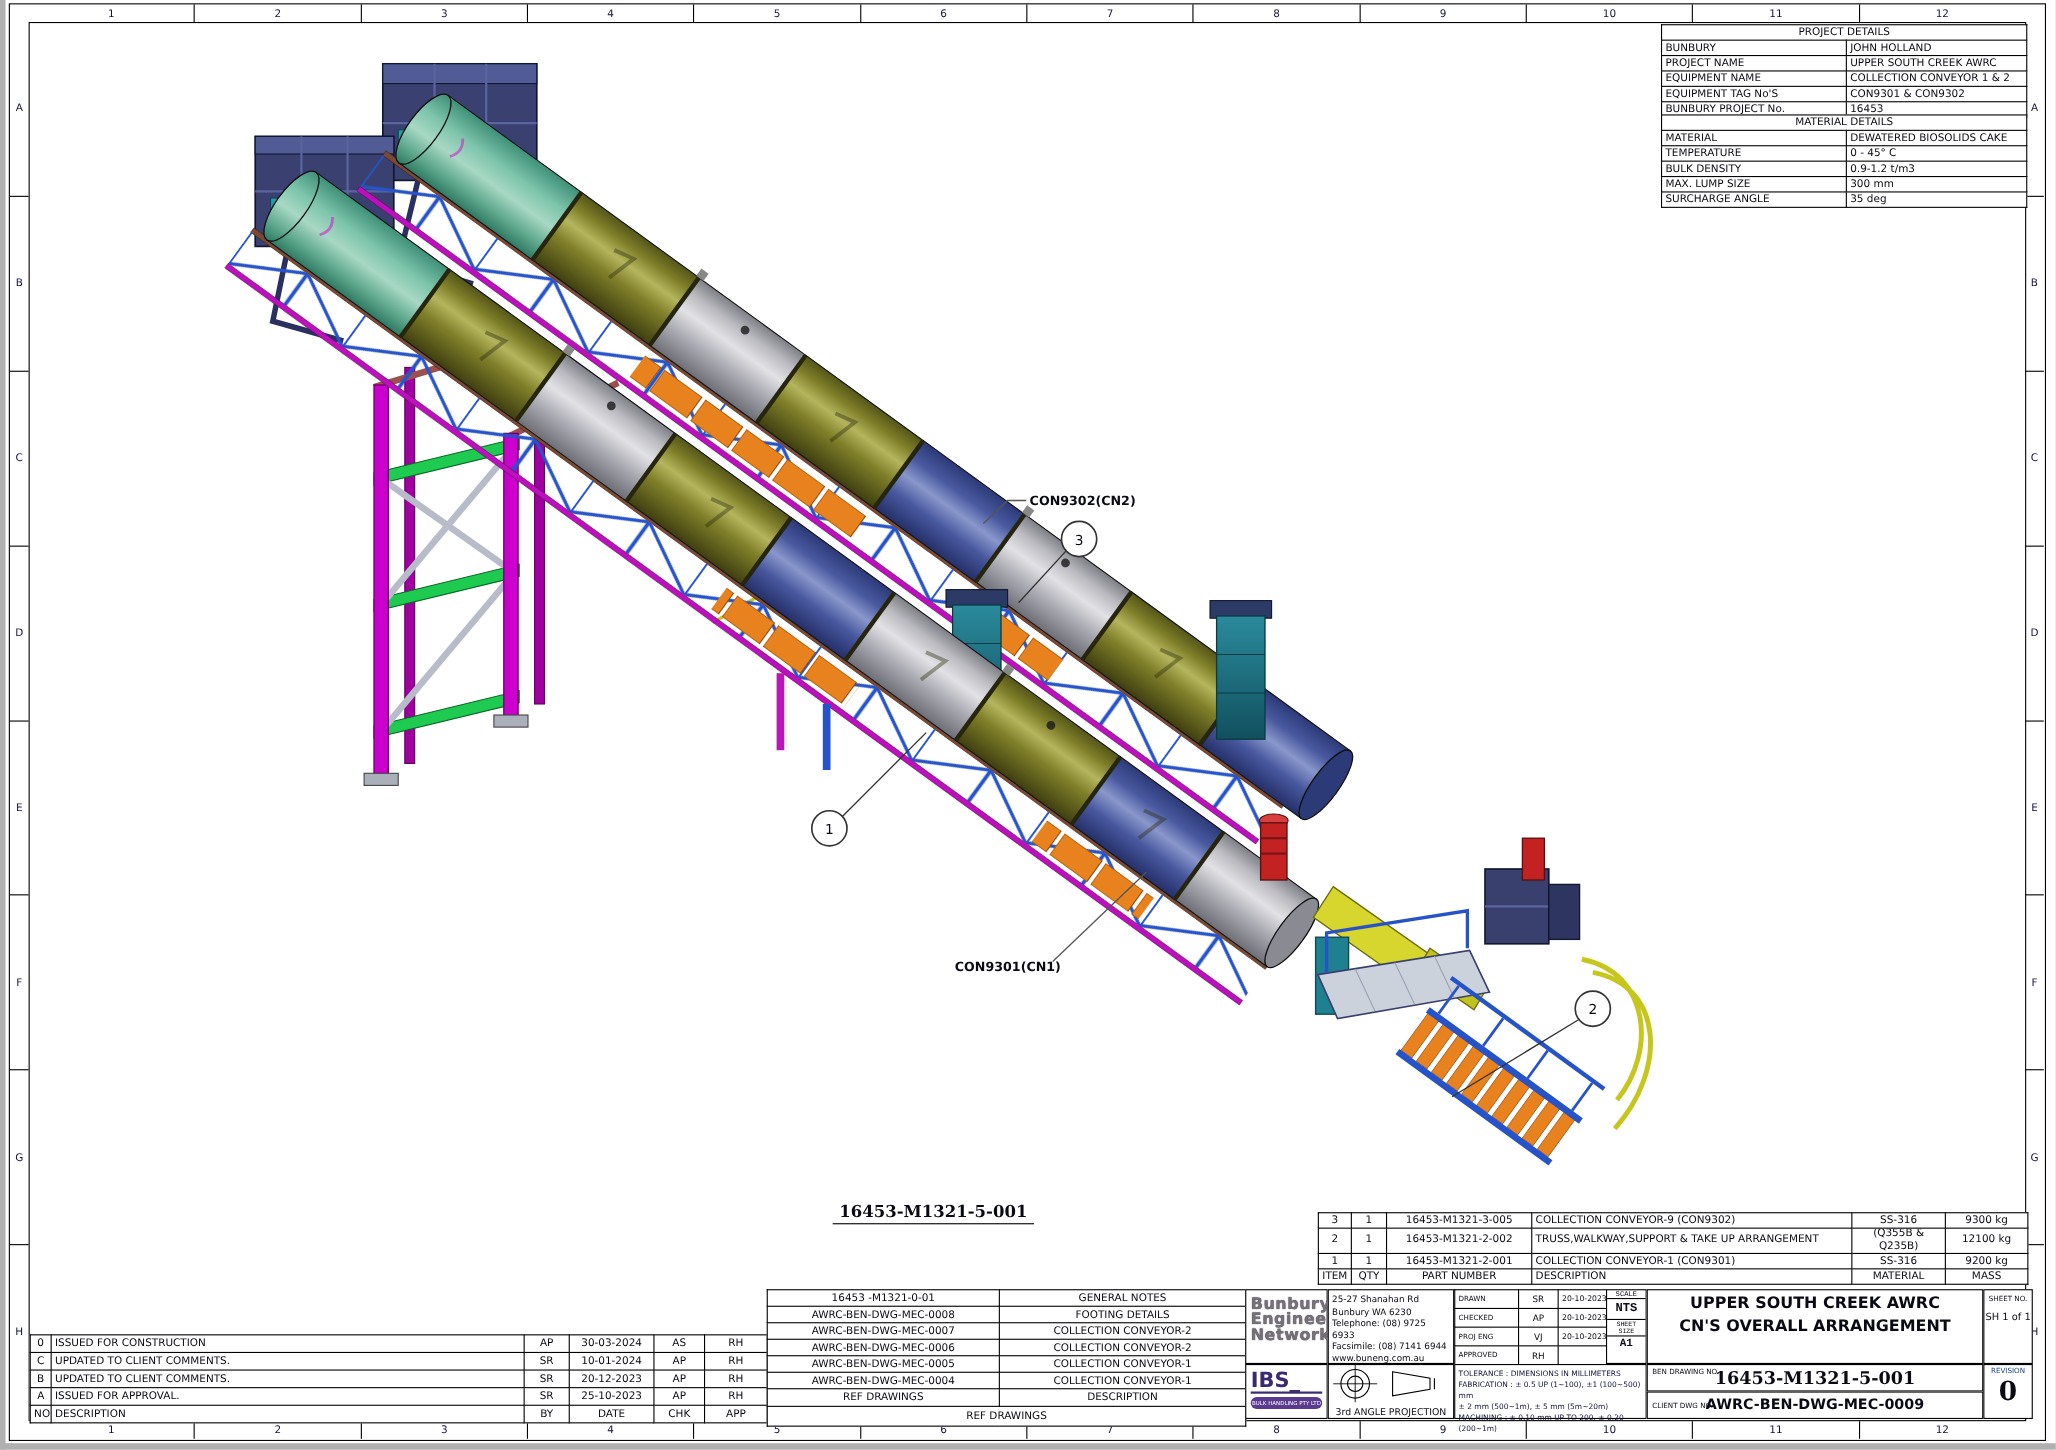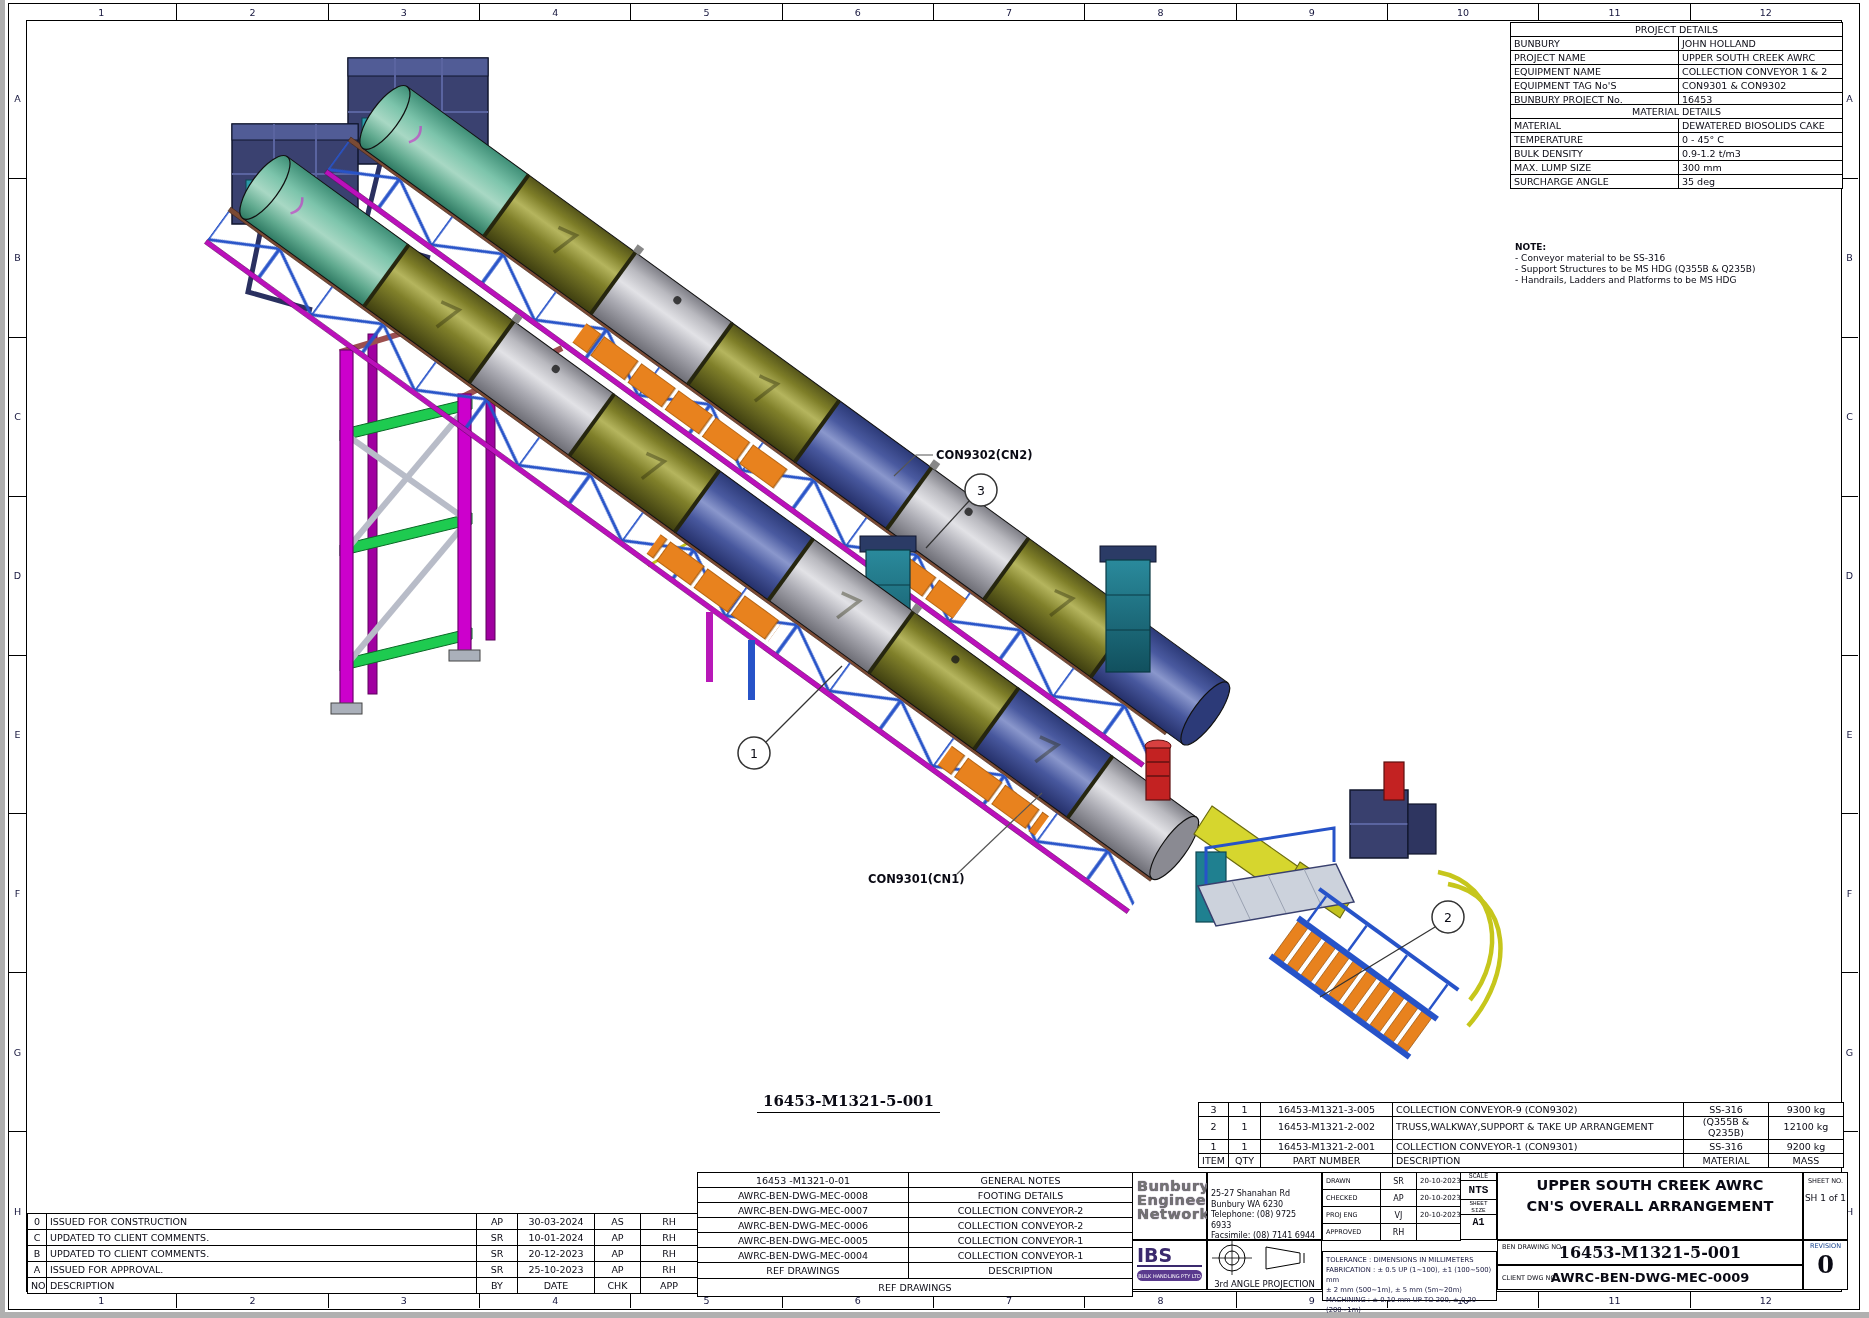--- a/index.html
+++ b/index.html
@@ -399,26 +399,20 @@
           <td>MAX. LUMP SIZE</td>
           <td>300 mm</td>
         </tr>
         <tr class="datarow">
           <td>SURCHARGE ANGLE</td>
           <td>35 deg</td>
         </tr>
       </tbody>
     </table>
 
-  <div class="abs" style="left:1515px;top:242px;">
-    <div class="note-line" style="font-weight:bold;">NOTE:</div>
-    <div class="note-line">- Conveyor material to be SS-316</div>
-    <div class="note-line">- Support Structures to be MS HDG (Q355B &amp; Q235B)</div>
-    <div class="note-line">- Handrails, Ladders and Platforms to be MS HDG</div>
-  </div>
 
   <div class="viewlabel" style="left:757px;top:1092px;">16453-M1321-5-001</div>
 
   <table class="dtab" id="bomtable" style="left:1198px;top:1102px;width:645px;">
     <colgroup>
         <col style="width:30px">
         <col style="width:32px">
         <col style="width:132px">
         <col style="width:291px">
         <col style="width:85px">
@@ -558,21 +552,21 @@
     <div class="tb-box" style="left:435px;top:0;width:75px;height:68px;padding:6px 4px;">
       <div class="companylogo">Bunbury</div>
       <div class="companylogo">Engineering</div>
       <div class="companylogo">Network</div>
     </div>
     <div class="tb-box" style="left:435px;top:68px;width:75px;height:50px;padding:4px;">
       <div style="font-weight:bold;font-size:19px;color:#3b2a6e;line-height:20px;border-bottom:2px solid #3b2a6e;">IBS_</div>
       <div class="ibsband" style="margin-top:3px;height:11px;">BULK HANDLING PTY LTD</div>
     </div>
 
-    <div class="tb-box" style="left:510px;top:0;width:115px;height:68px;padding:16px 3px;font-size:8px;line-height:10.5px;">
+    <div class="tb-box" style="left:510px;top:0;width:115px;height:68px;padding:4px 3px;font-size:8px;line-height:10.5px;">
       <div>25-27 Shanahan Rd</div>
       <div>Bunbury WA 6230</div>
       <div>Telephone: (08) 9725 6933</div>
       <div>Facsimile: (08) 7141 6944</div>
       <div>www.buneng.com.au</div>
     </div>
 
     <table class="dtab" id="apprtable" style="left:625px;top:0;width:138px;">
       <colgroup>
           <col style="width:58px">
@@ -625,21 +619,21 @@
         <circle cx="24" cy="17" r="7" fill="none" stroke="#000" stroke-width="1"></circle>
         <circle cx="24" cy="17" r="13" fill="none" stroke="#000" stroke-width="1"></circle>
         <line x1="4" y1="17" x2="44" y2="17" stroke="#000" stroke-width=".8"></line>
         <line x1="24" y1="0" x2="24" y2="34" stroke="#000" stroke-width=".8"></line>
         <polygon points="58,6 92,12 92,22 58,28" fill="none" stroke="#000" stroke-width="1"></polygon>
         <line x1="96" y1="12" x2="96" y2="22" stroke="#000" stroke-width="1"></line>
       </svg>
       <div style="font-size:8.5px;text-align:center;">3rd ANGLE PROJECTION</div>
     </div>
 
-    <div class="tb-box" style="left:625px;top:79px;width:175px;height:50px;padding:3px 3px;font-size:6.8px;line-height:10px;color:#14143c;">
+    <div class="tb-box" style="left:625px;top:68px;width:175px;height:50px;padding:3px 3px;font-size:6.8px;line-height:10px;color:#14143c;">
       <div>TOLERANCE :   DIMENSIONS IN MILLIMETERS</div>
       <div>FABRICATION : ± 0.5 UP (1~100), ±1 (100~500) mm</div>
       <div>± 2 mm (500~1m), ± 5 mm (5m~20m)</div>
       <div>MACHINING : ± 0.10 mm UP TO 200, ± 0.20 (200~1m)</div>
     </div>
 
     <div class="tb-box" style="left:800px;top:68px;width:306px;height:25px;">
       <span class="lbl-xs" style="position:absolute;left:4px;top:2px;">BEN DRAWING NO.</span>
       <div class="bigserif" style="text-align:center;font-size:16px;line-height:24px;">16453-M1321-5-001</div>
     </div>

